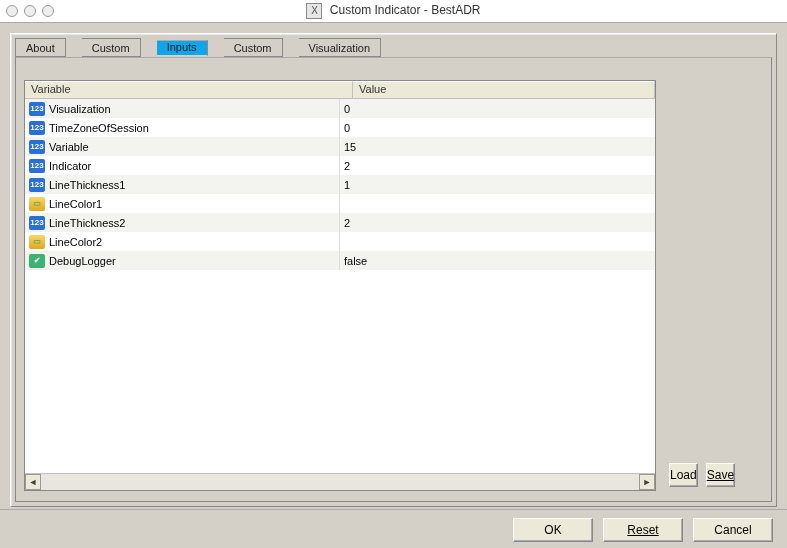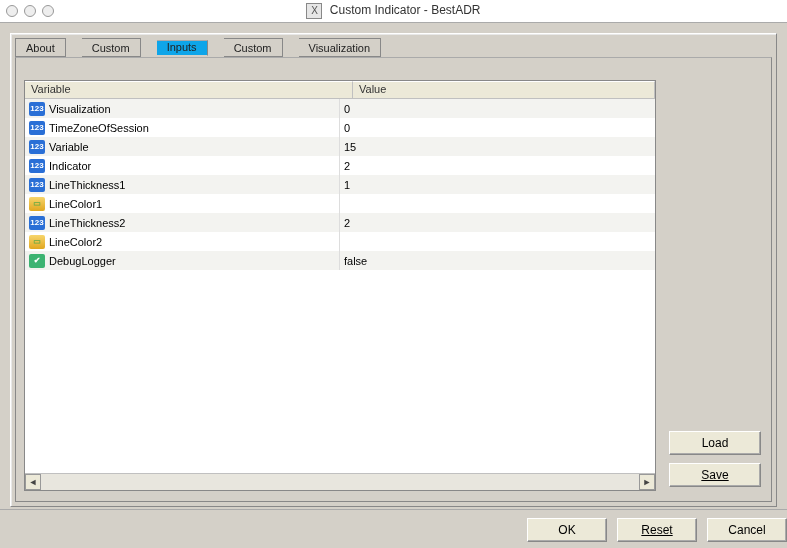--- a/index.html
+++ b/index.html
@@ -195,21 +195,21 @@
     font-size: 9px;
     color: #444;
   }
   .hscroll .track { flex: 1; }
   .side-buttons {
     position: absolute;
     right: 10px;
     bottom: 14px;
     width: 92px;
     display: flex;
-    flex-direction: column;
+    flex-direction: row;
     gap: 8px;
   }
   .btn {
     height: 22px;
     background: #ece9d8;
     border: 1px solid #888;
     border-top-color: #fff;
     border-left-color: #fff;
     box-shadow: inset -1px -1px 0 #aaa;
     font-size: 12px;
@@ -221,20 +221,21 @@
   .btn u { text-decoration: underline; }
   .bottom-bar {
     position: absolute;
     left: 0; right: 0; bottom: 0;
     height: 40px;
     border-top: 1px solid #aaa;
     display: flex;
     justify-content: flex-end;
     align-items: center;
     gap: 10px;
+    padding-right: 14px;
     background: #d4d0c8;
     box-sizing: border-box;
   }
   .bottom-bar .btn { width: 78px; }
 </style>
 </head>
 <body>
 
 <div class="titlebar">
   <div class="traffic">

